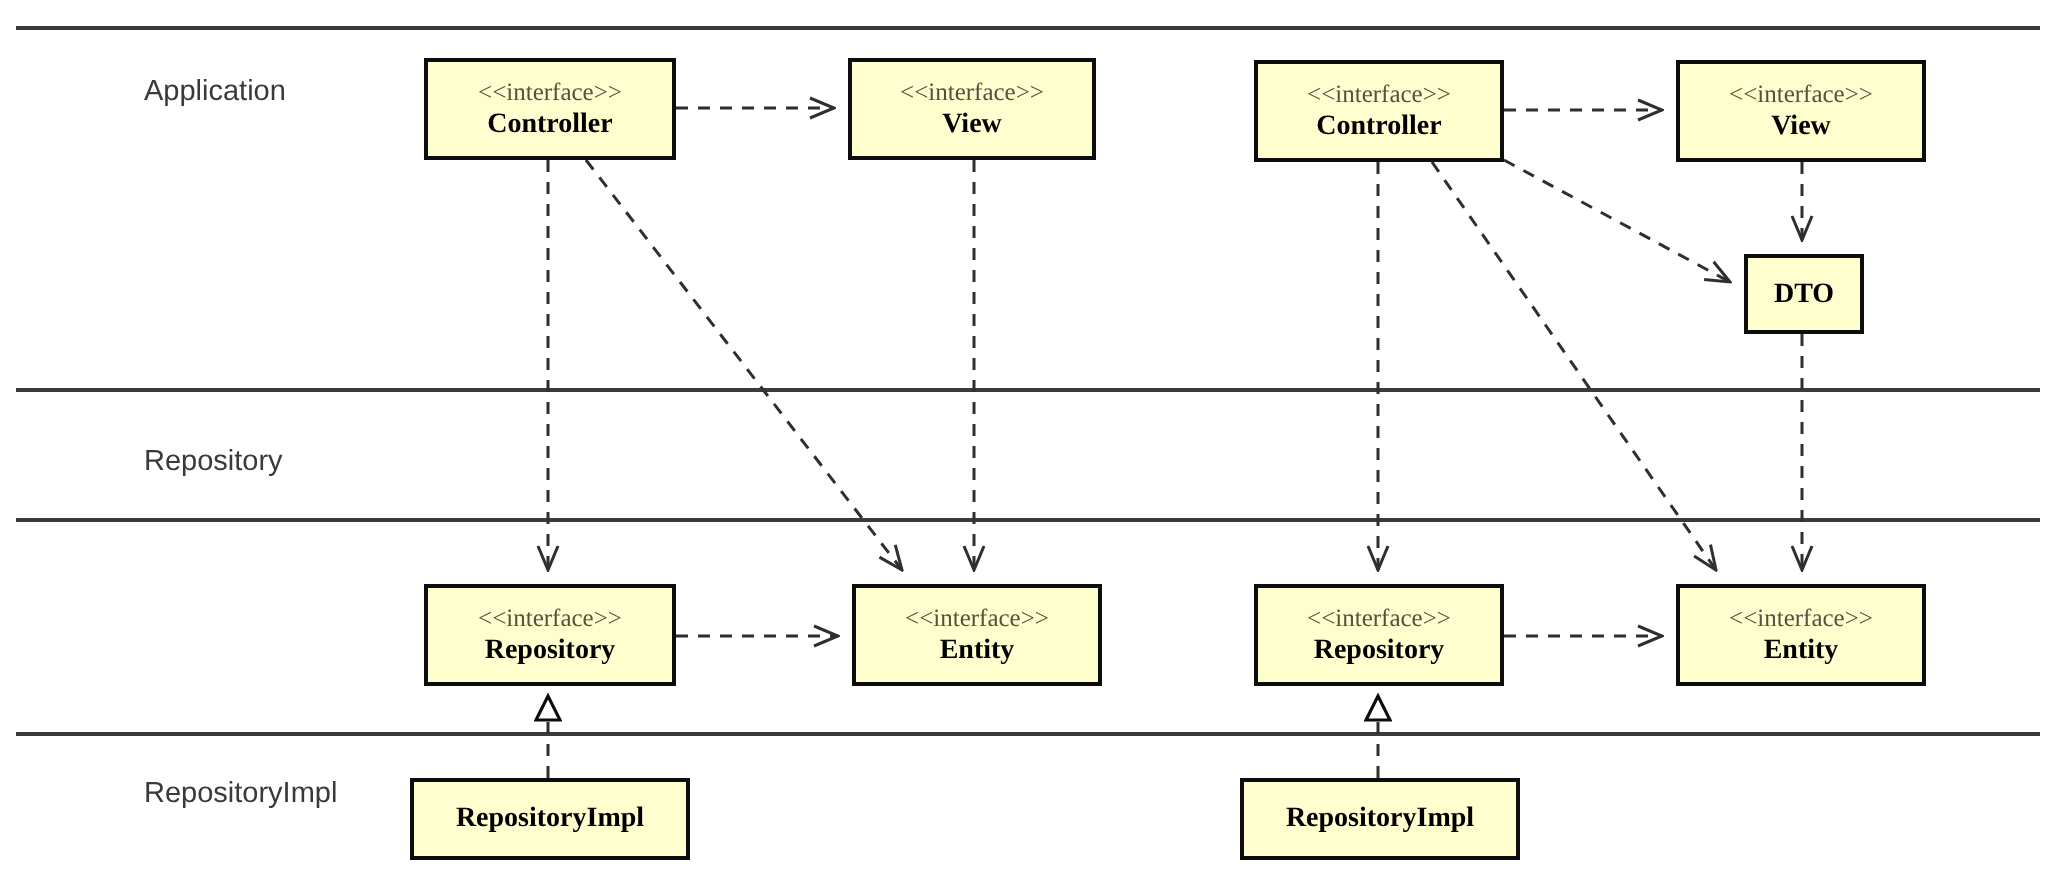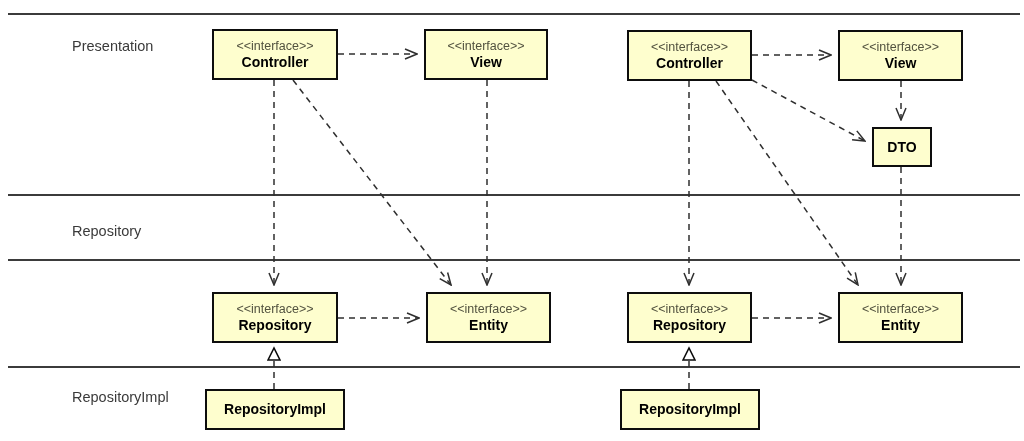--- a/index.html
+++ b/index.html
@@ -24,20 +24,21 @@
   .node{
     position:absolute;
     box-sizing:border-box;
     background:#FEFECE;
     border:2.5px solid #0d0d0d;
     display:flex;
     flex-direction:column;
     align-items:center;
     justify-content:center;
     text-align:center;
+    font-family:Liberation Serif, serif;
   }
   .node .stereo{
     font-size:12.5px;
     color:#52523f;
     line-height:16px;
   }
   .node .nname{
     font-size:14px;
     font-weight:bold;
     color:#000000;
@@ -49,21 +50,21 @@
 </head>
 <body>
 
 <div id="stage">
 
   <div class="layer-line" style="top:13px"></div>
   <div class="layer-line" style="top:194px"></div>
   <div class="layer-line" style="top:259px"></div>
   <div class="layer-line" style="top:366px"></div>
 
-  <div class="layer-label" style="left:72px;top:36px">Presentation</div>
+  <div class="layer-label" style="left:72px;top:36px">Application</div>
   <div class="layer-label" style="left:72px;top:221px">Repository</div>
   <div class="layer-label" style="left:72px;top:387px">RepositoryImpl</div>
 
   <svg class="edges" width="1024" height="441" viewBox="0 0 1024 441">
     <defs>
       <marker id="open" viewBox="0 0 14 12" markerWidth="14" markerHeight="12" refX="13" refY="6" orient="auto" markerUnits="userSpaceOnUse">
         <path d="M1,1 L13,6 L1,11" fill="none" stroke="#2f2f2f" stroke-width="1.5"></path>
       </marker>
       <marker id="tri" viewBox="0 0 15 14" markerWidth="15" markerHeight="14" refX="13" refY="7" orient="auto" markerUnits="userSpaceOnUse">
         <path d="M1,1 L13,7 L1,13 Z" fill="#ffffff" stroke="#0d0d0d" stroke-width="1.6"></path>

